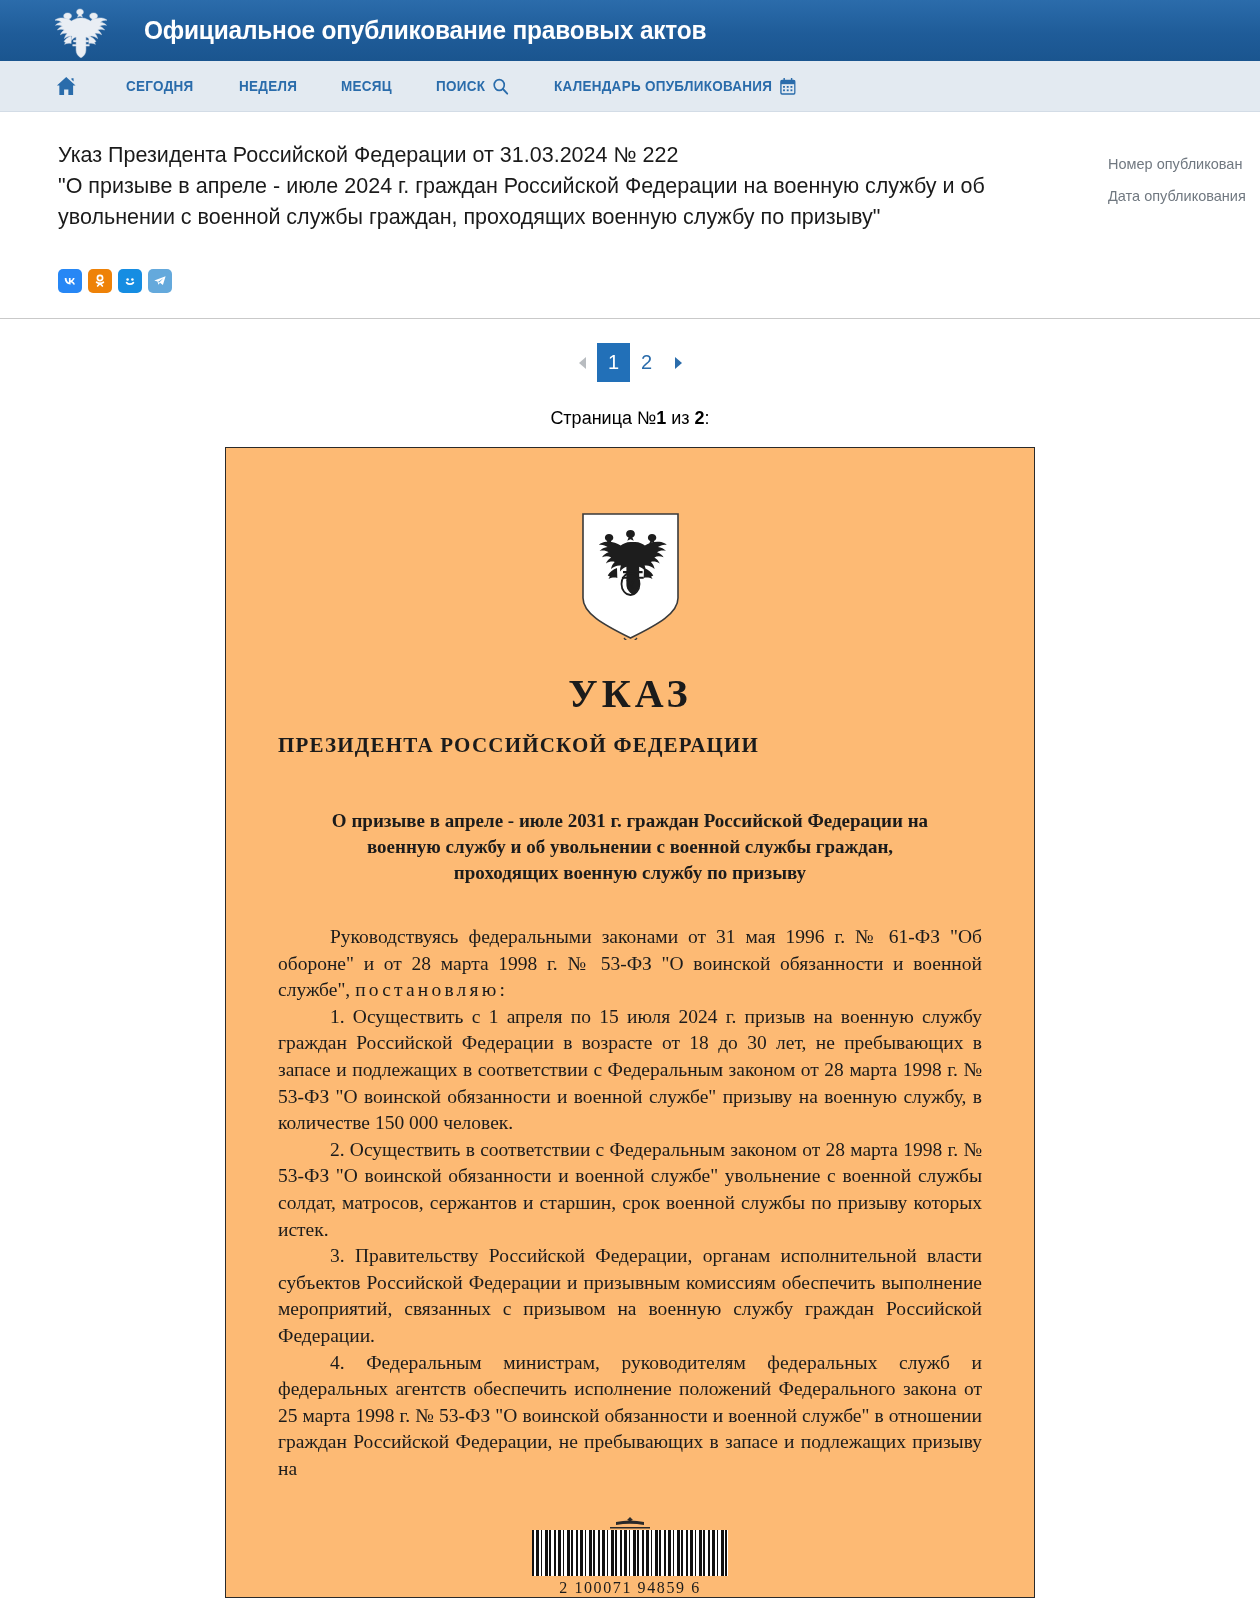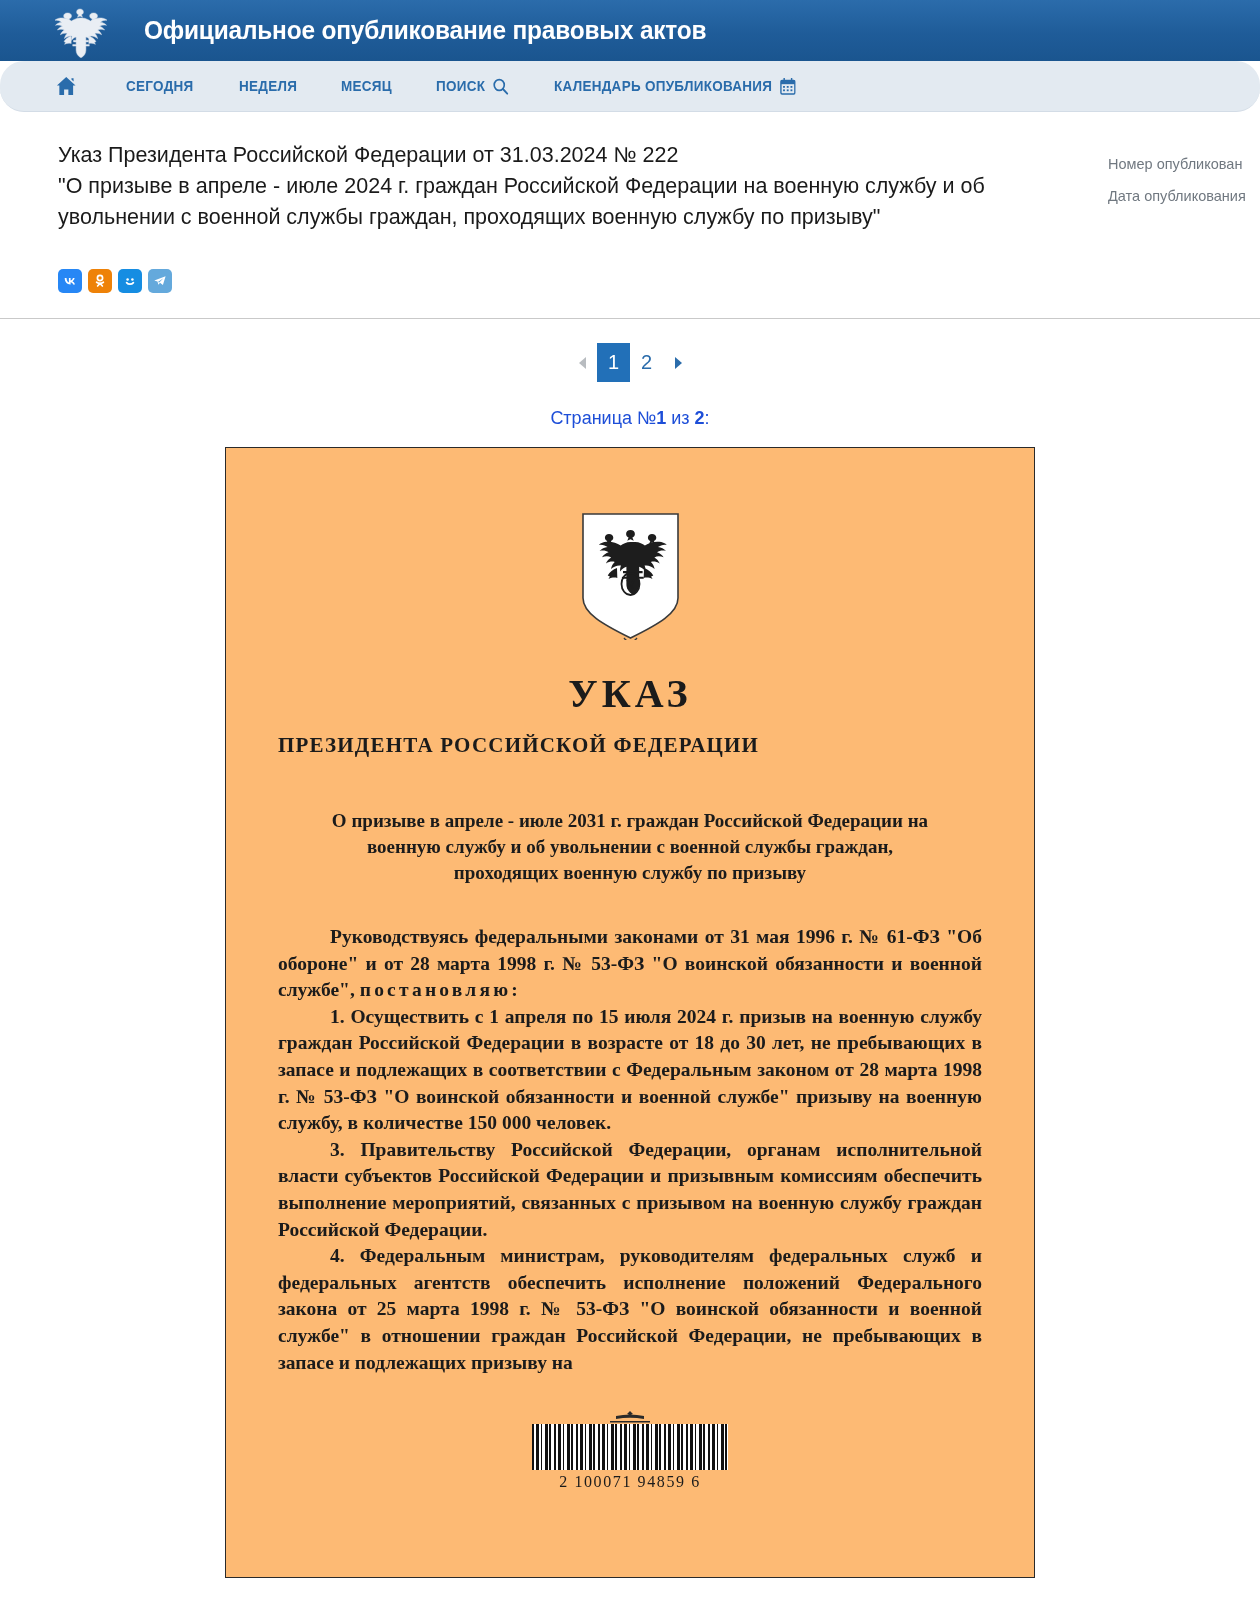--- a/index.html
+++ b/index.html
@@ -39,21 +39,20 @@
 
   
   .nav-bar {
     height: 51px;
     background: #e3eaf1;
     border-bottom: 1px solid #d3dce6;
     display: flex;
     align-items: center;
     padding-left: 56px;
     gap: 0;
-    border-radius: 24px;
   }
   .nav-item {
     display: flex; align-items: center; gap: 8px;
     color: #2a6cab;
     font-size: 14.5px;
     font-weight: bold;
     letter-spacing: 0.3px;
     text-transform: uppercase;
     text-decoration: none;
     white-space: nowrap;
@@ -149,21 +148,21 @@
   }
   .pg-num.active {
     background: #2270b8;
     color: #ffffff;
   }
 
   .page-counter {
     text-align: center;
     margin-top: 26px;
     font-size: 18px;
-    color: #1d4ed8;
+    color: #000000;
   }
   .page-counter b { font-weight: bold; }
 
   
   .doc-wrap {
     display: flex;
     justify-content: center;
     margin-top: 18px;
     padding-bottom: 17px;
   }
@@ -204,21 +203,20 @@
     margin: 50px 40px 0 40px;
   }
   .doc-body { margin-top: 38px; }
   .doc-p {
     font-size: 19.5px;
     line-height: 26.6px;
     text-align: justify;
     text-indent: 52px;
     margin: 0;
     hyphens: none;
-    font-weight: bold;
   }
   .sp-out { letter-spacing: 3.2px; }
 
   .barcode-block {
     margin-top: 34px;
     display: flex;
     flex-direction: column;
     align-items: center;
   }
   .barcode-mark {
@@ -392,20 +390,21 @@
         </svg>
       </div>
 
       <div class="doc-h1">УКАЗ</div>
       <div class="doc-h2">ПРЕЗИДЕНТА РОССИЙСКОЙ ФЕДЕРАЦИИ</div>
       <div class="doc-subject">О призыве в апреле - июле 2031 г. граждан Российской Федерации на военную службу и об увольнении с военной службы граждан, проходящих военную службу по призыву</div>
 
       <div class="doc-body">
         <p class="doc-p"><span>Руководствуясь федеральными законами от 31 мая 1996 г. № 61-ФЗ "Об обороне" и от 28 марта 1998 г. № 53-ФЗ "О воинской обязанности и военной службе", </span><span class="sp-out">постановляю</span><span>:</span></p>
         <p class="doc-p">1. Осуществить с 1 апреля по 15 июля 2024 г. призыв на военную службу граждан Российской Федерации в возрасте от 18 до 30 лет, не пребывающих в запасе и подлежащих в соответствии с Федеральным законом от 28 марта 1998 г. № 53-ФЗ "О воинской обязанности и военной службе" призыву на военную службу, в количестве 150 000 человек.</p>
+        <p class="doc-p">2. Осуществить в соответствии с Федеральным законом от 28 марта 1998 г. № 53-ФЗ "О воинской обязанности и военной службе" увольнение с военной службы солдат, матросов, сержантов и старшин, срок военной службы по призыву которых истек.</p>
         <p class="doc-p">3. Правительству Российской Федерации, органам исполнительной власти субъектов Российской Федерации и призывным комиссиям обеспечить выполнение мероприятий, связанных с призывом на военную службу граждан Российской Федерации.</p>
         <p class="doc-p">4. Федеральным министрам, руководителям федеральных служб и федеральных агентств обеспечить исполнение положений Федерального закона от 25 марта 1998 г. № 53-ФЗ "О воинской обязанности и военной службе" в отношении граждан Российской Федерации, не пребывающих в запасе и подлежащих призыву на</p>
       </div>
 
       <div class="barcode-block">
         <svg class="barcode-mark" viewBox="0 0 44 13" aria-hidden="true">
           <path d="M22 1 l3 3 -3 1 -3-1z M8 6 q14-3 28 0 l0 3 q-14-2.5-28 0z M2 11 h40 v1.4 H2z" fill="#2a2a2a"></path>
         </svg>
         <div class="barcode-bars"></div>
         <div class="barcode-num">2 100071 94859 6</div>

